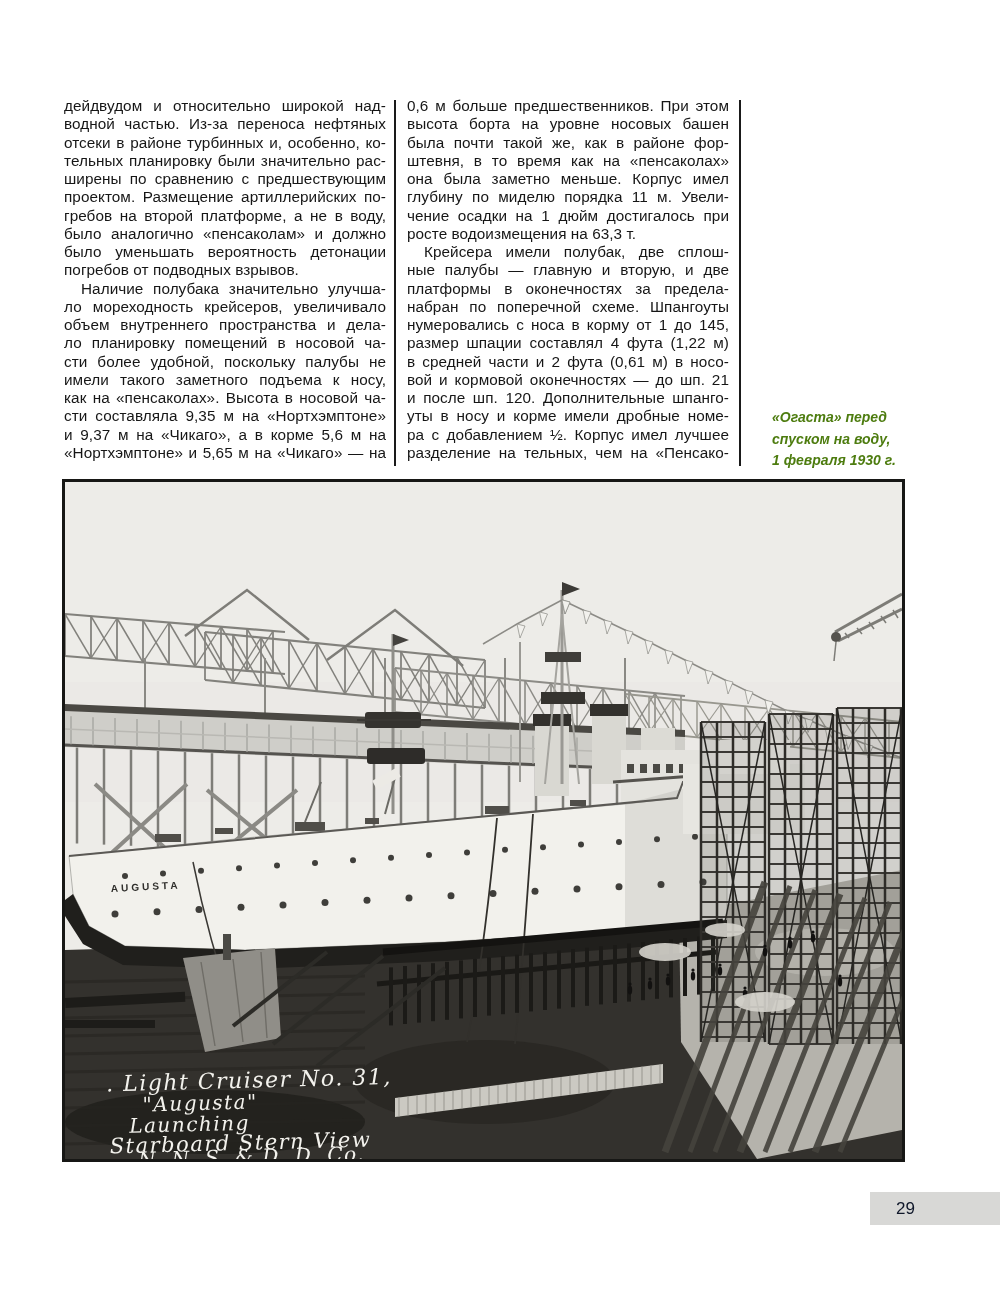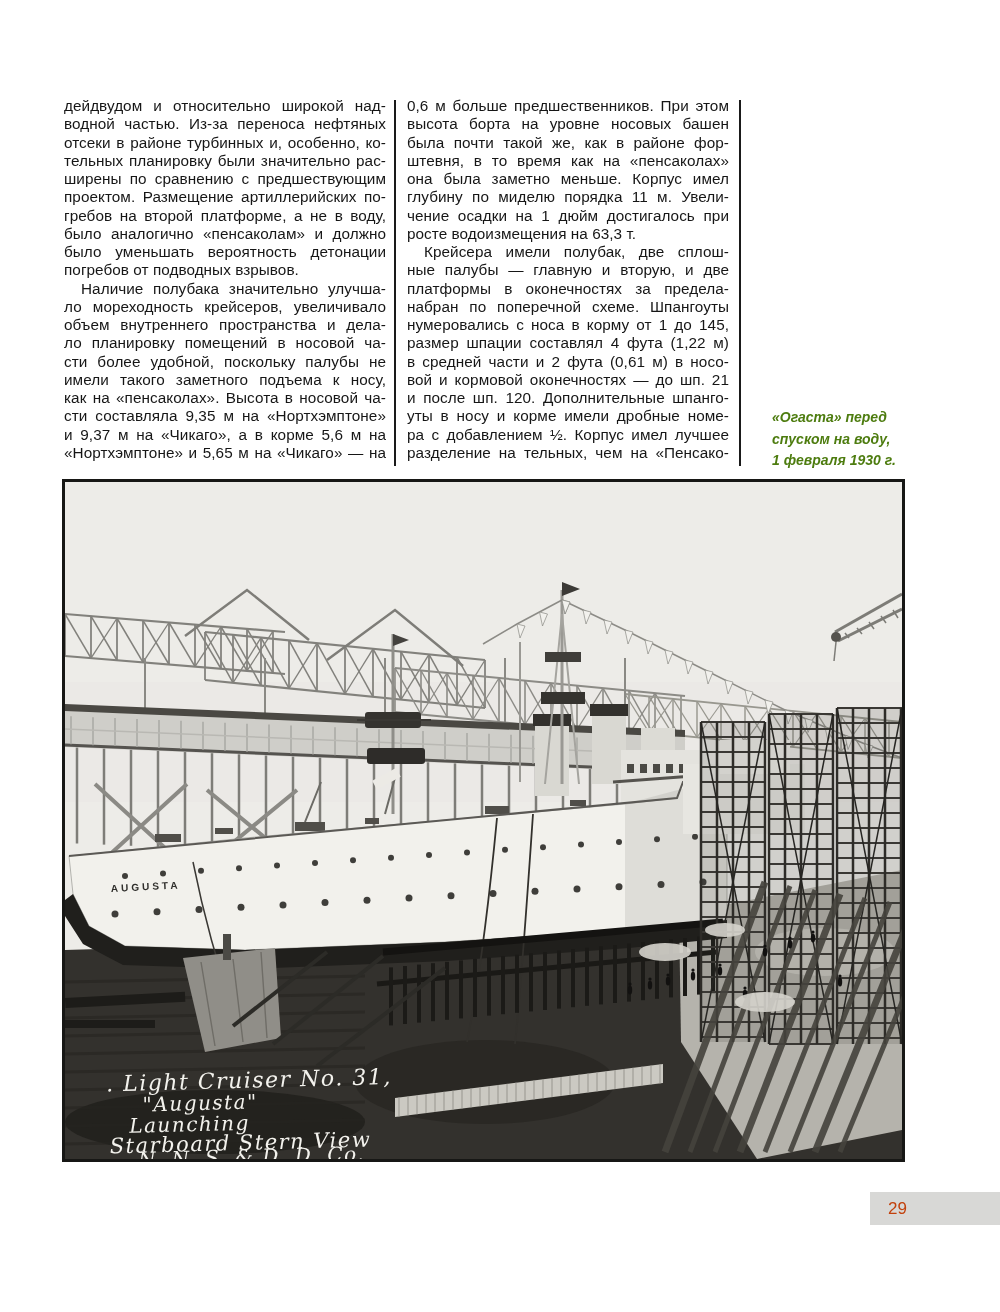--- a/index.html
+++ b/index.html
@@ -33,22 +33,22 @@
   }
   
   .photo{
     position:absolute;left:62px;top:479px;width:843px;height:683px;
     border:3px solid #171715;box-sizing:border-box;background:#edece8;
   }
   .photo svg{display:block;}
   
   .page-number-badge{
     position:absolute;left:870px;top:1192px;width:130px;height:33px;
-    background:#d8d8d6;color:#c2410c;font-size:17px;line-height:33px;
-    padding-left:18px;box-sizing:border-box;
+    background:#d8d8d6;color:#0f172a;font-size:17px;line-height:33px;
+    padding-left:26px;box-sizing:border-box;
   }
 </style>
 </head>
 <body>
 
 <div class="page">
 
   <div class="col col-left">
       <div class="tline">дейдвудом и относительно широкой над-</div>
       <div class="tline">водной частью. Из-за переноса нефтяных</div>

